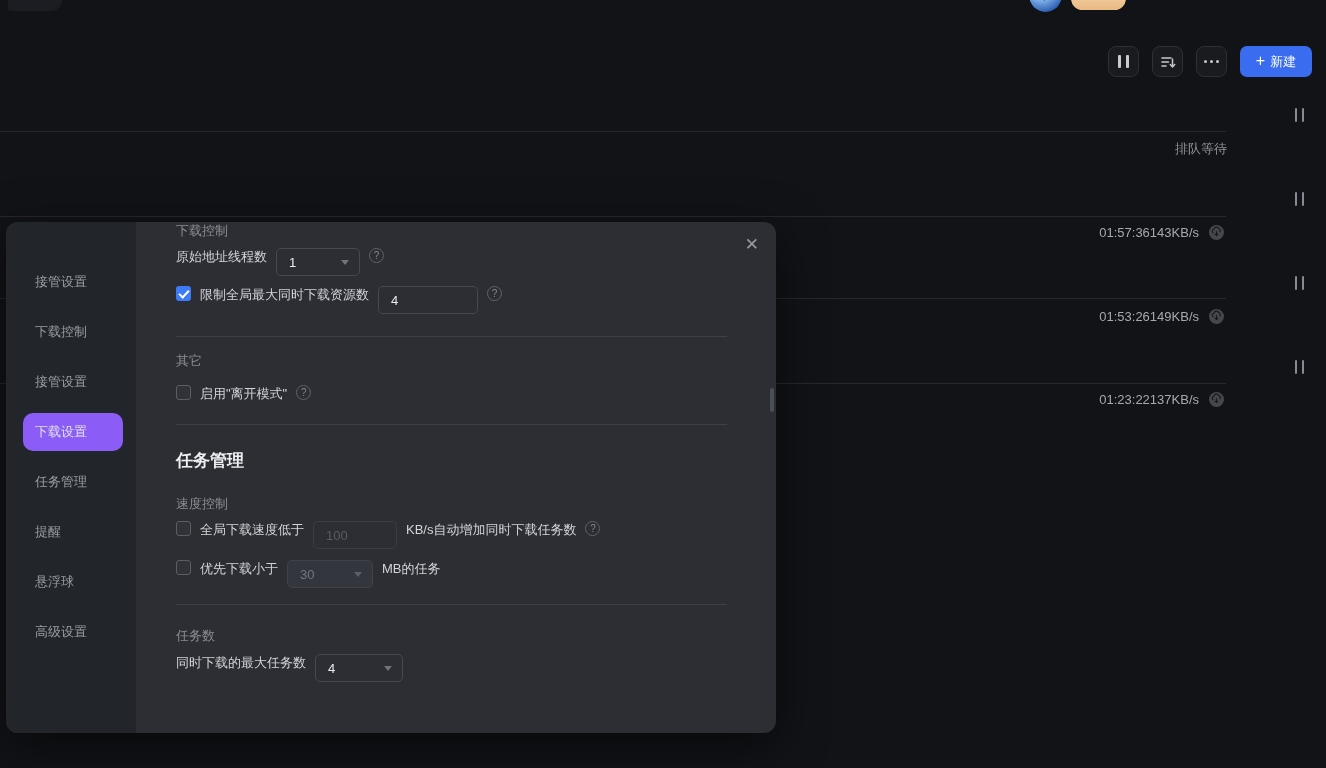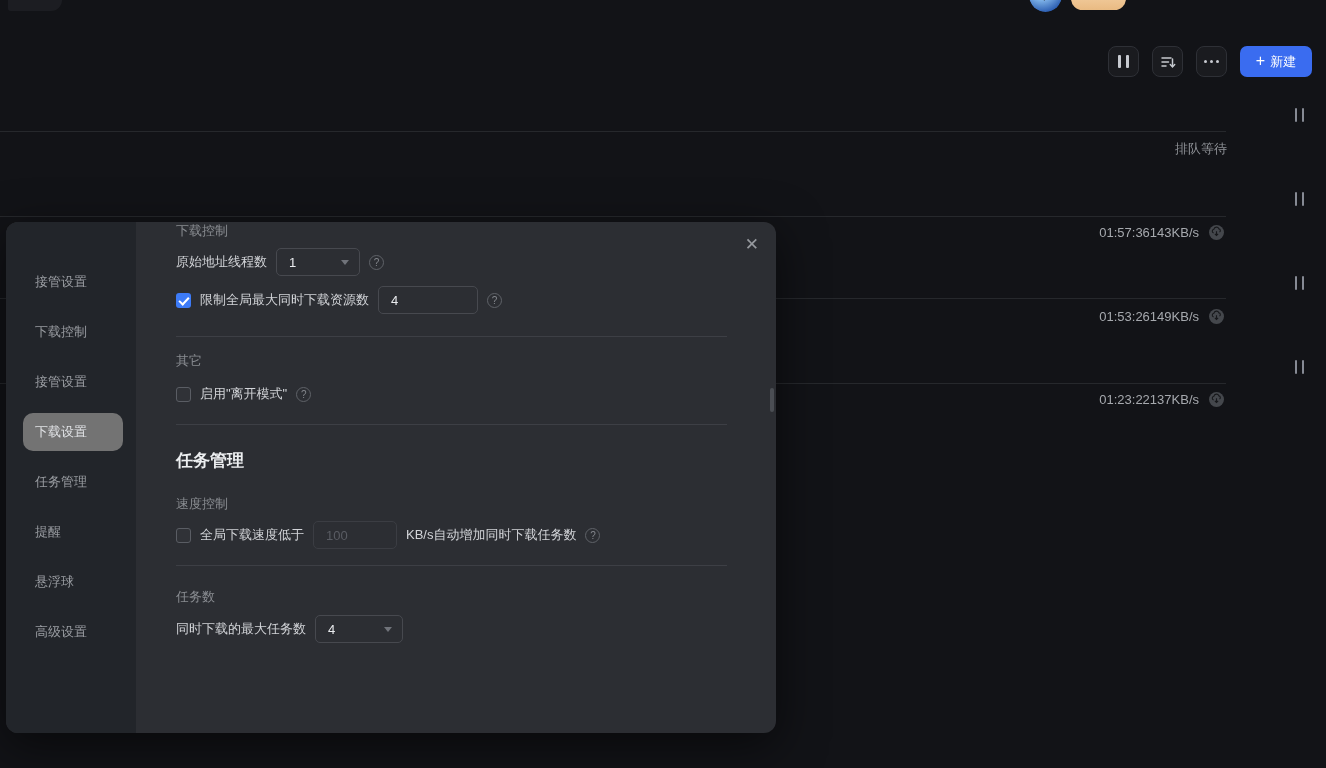--- a/index.html
+++ b/index.html
@@ -33,28 +33,28 @@
     background:#3a6cf0;color:#fff;display:flex;align-items:center;justify-content:center;gap:5px;font-size:13px;cursor:pointer;
     font-family:inherit}
   .btn-new .plus{font-size:16px;font-weight:400;line-height:1;margin-top:-1px}
   
   .dialog{position:absolute;left:6px;top:222px;width:770px;height:511px;border-radius:12px;background:#2c2e33;
     box-shadow:0 12px 48px rgba(0,0,0,.55);display:flex;z-index:5}
   .side{width:130px;flex:none;background:#22252a;border-radius:12px 0 0 12px}
   .side-item{height:38px;margin:12px 13px 0 17px;padding-left:12px;border-radius:10px;display:flex;align-items:center;
     font-size:13px;color:#9a9da2;cursor:pointer}
   .side-item:first-child{margin-top:41px}
-  .side-item.sel{background:#737373;color:#e1e3e6}
+  .side-item.sel{background:#8b5cf6;color:#e1e3e6}
   .content{flex:1;position:relative;box-sizing:border-box;padding:0 49px 0 40px;display:flex;flex-direction:column;align-items:flex-start}
   .close{position:absolute;top:10px;right:13px;background:none;border:none;color:#96999e;font-size:17px;line-height:1;
     cursor:pointer;font-family:inherit;padding:4px}
   .thumb{position:absolute;right:2px;top:166px;width:4px;height:24px;border-radius:2px;background:#4b4e54;cursor:pointer}
   .sec{font-size:13px;color:#8a8d92;height:18px;line-height:18px}
   .h1{font-size:17px;font-weight:700;color:#edeff1;height:26px;line-height:26px}
-  .row{display:flex;align-items:center;column-gap:9px}
+  .row{display:flex;align-items:flex-start;column-gap:9px}
   .row .lbl{font-size:13px;color:#d2d4d8;line-height:18px}
   .divider{height:1px;background:#3d3f45;width:100%;align-self:stretch}
   
   .select{height:28px;box-sizing:border-box;border:1px solid #47494f;border-radius:5px;background:transparent;
     display:flex;align-items:center;justify-content:space-between;padding:0 10px 0 12px;cursor:pointer}
   .select .val{font-size:13px;color:#e9ebee}
   .caret{width:0;height:0;border-left:4px solid transparent;border-right:4px solid transparent;border-top:5px solid #70737a}
   .select.disabled{background:#33363c;border-color:#3f4249}
   .select.disabled .val{color:#74777e}
   .select.disabled .caret{border-top-color:#5c5f66}
@@ -233,20 +233,29 @@
     <div class="sec mt21">速度控制</div>
 
     <div class="row mt8">
       <span class="cb off"></span>
       <span class="lbl">全局下载速度低于</span>
       <input class="txt disabled" placeholder="100" style="">
       <span class="lbl">KB/s自动增加同时下载任务数</span>
       <span class="help">?</span>
     </div>
 
+    <div class="row mt11">
+      <span class="cb off"></span>
+      <span class="lbl">优先下载小于</span>
+      <div class="select w86 disabled">
+        <span class="val">30</span>
+        <i class="caret"></i>
+      </div>
+      <span class="lbl">MB的任务</span>
+    </div>
 
     <div class="divider mt16"></div>
 
     <div class="sec mt22">任务数</div>
 
     <div class="row mt9">
       <span class="lbl">同时下载的最大任务数</span>
       <div class="select w88">
         <span class="val">4</span>
         <i class="caret"></i>

